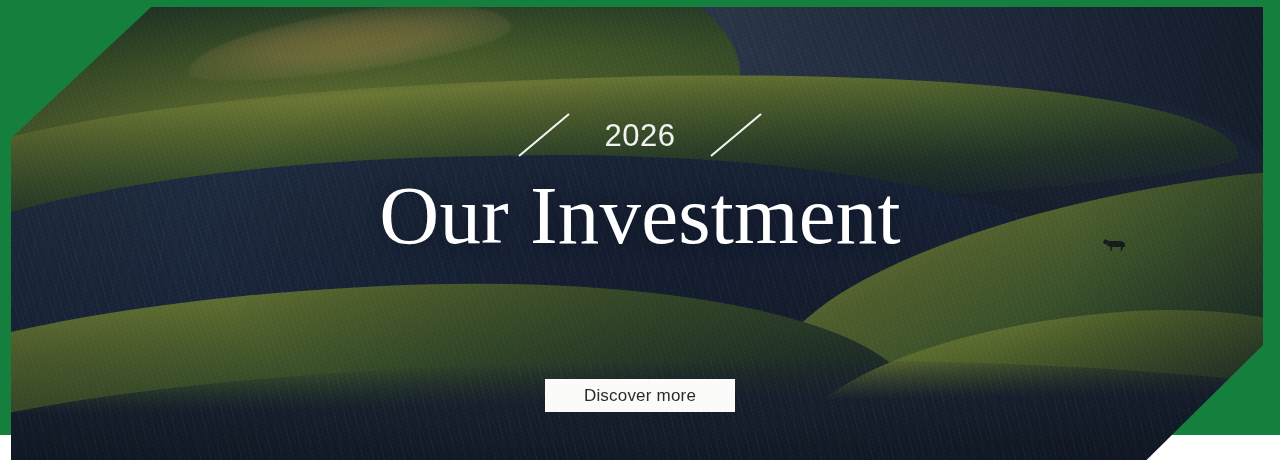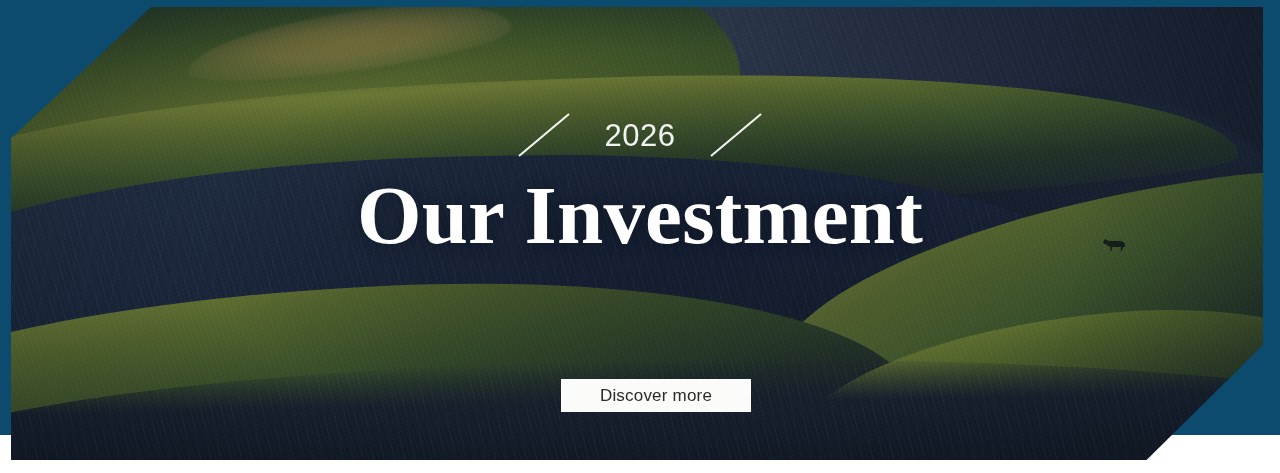--- a/index.html
+++ b/index.html
@@ -11,21 +11,21 @@
     width: 1280px;
     height: 473px;
     overflow: hidden;
     font-family: "Liberation Sans", sans-serif;
   }
 
   #hero-banner {
     position: relative;
     width: 1280px;
     height: 435px;
-    background: #0c4a6e;
+    background: #15803d;
   }
 
   
   #hero-media {
     position: absolute;
     left: 11px;
     top: 7px;
     width: 1252px;
     height: 453px;
     overflow: hidden;
@@ -341,21 +341,21 @@
   }
 
   #hero-headline {
     position: absolute;
     left: 0;
     right: 0;
     top: 172px;
     margin: 0;
     text-align: center;
     font-family: "Liberation Serif", "DejaVu Serif", serif;
-    font-weight: 700;
+    font-weight: 400;
     font-size: 83px;
     line-height: 1.06;
     color: #ffffff;
     letter-spacing: .2px;
     text-shadow: 0 1px 16px rgba(6,12,22,.45);
   }
   #hero-headline .hl-line { display: block; }
 
   #discover-more-button {
     position: absolute;
@@ -369,21 +369,20 @@
     background: #fbfbf9;
     border: none;
     color: #2b2b2b;
     font-family: "Liberation Sans", sans-serif;
     font-size: 17px;
     font-weight: 400;
     letter-spacing: .2px;
     cursor: pointer;
     pointer-events: auto;
     padding: 0;
-    margin-left: 16px;
   }
 </style>
 </head>
 <body>
 
 <div id="hero-banner">
 
   <div id="hero-media" role="img" aria-label="Rolling green and shadowed hills at golden hour with a grazing horse on a sunlit ridge">
     <div class="photo">
       <div class="layer-far-mountain"></div>

